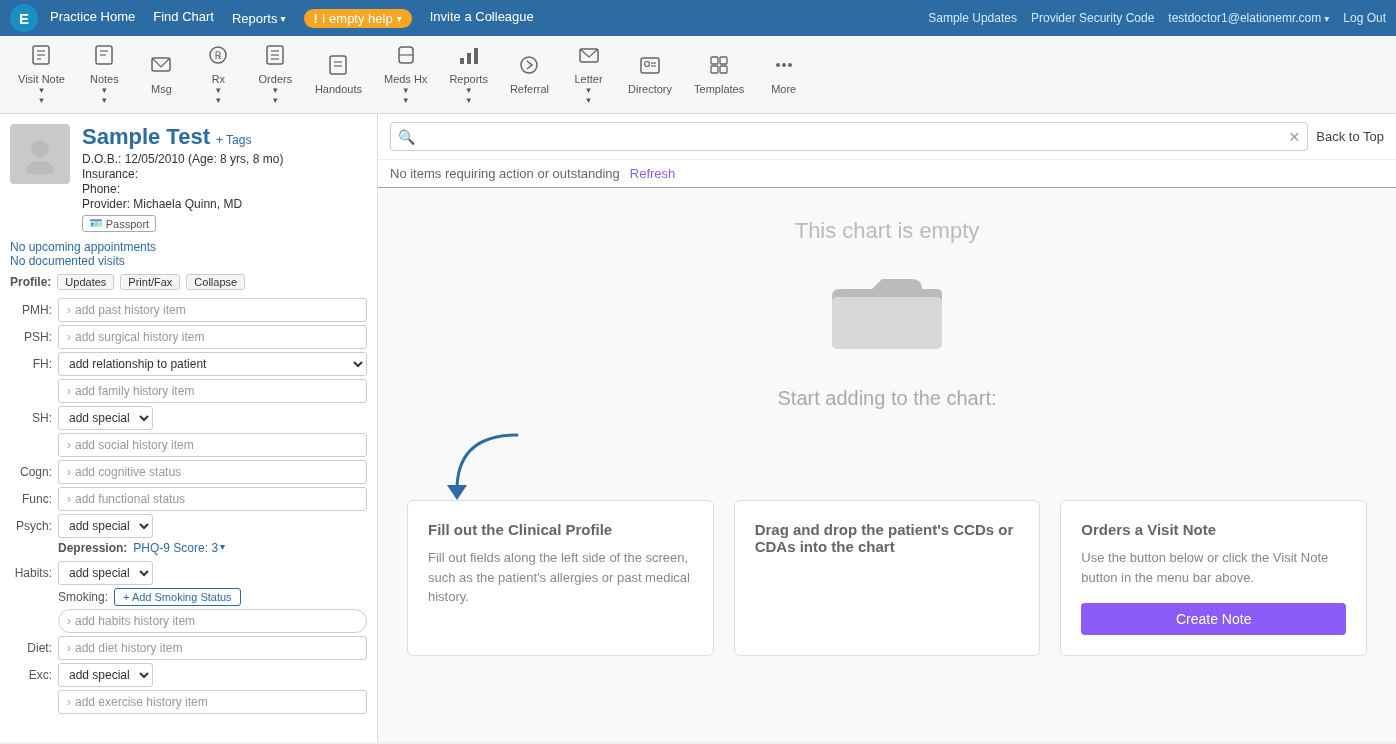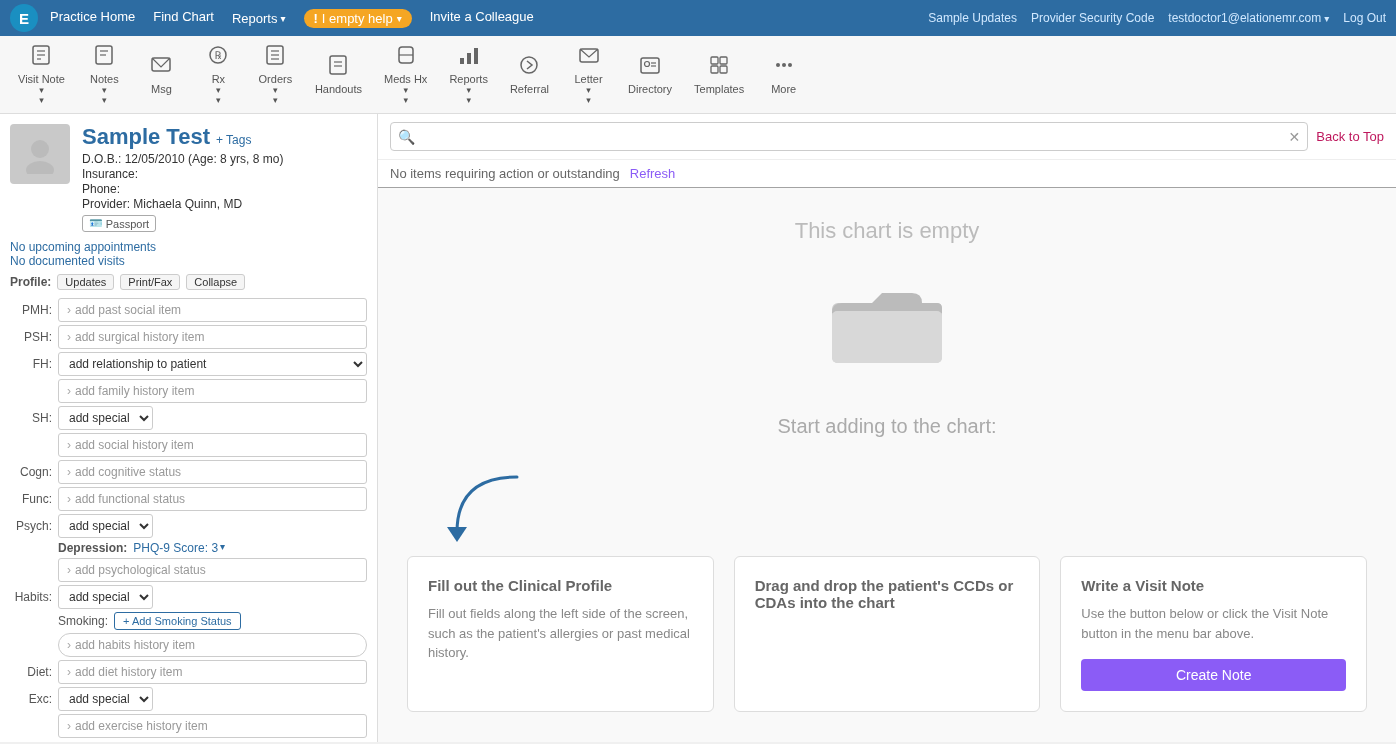--- a/index.html
+++ b/index.html
@@ -184,37 +184,37 @@
     }
     .search-icon-left {
       position: absolute; left: 8px; top: 50%; transform: translateY(-50%);
       color: #999; font-size: 14px;
     }
     .search-clear {
       position: absolute; right: 8px; top: 50%; transform: translateY(-50%);
       color: #999; font-size: 14px; cursor: pointer;
     }
     .back-to-top {
-      color: #be185d; font-size: 13px; cursor: pointer; white-space: nowrap;
+      color: #404040; font-size: 13px; cursor: pointer; white-space: nowrap;
     }
 
     
     .status-bar {
       display: flex; align-items: flex-start; gap: 10px;
       padding: 6px 12px; background: white; border-bottom: 1px solid #a3a3a3;
       font-size: 13px; color: #666;
     }
     .refresh-btn {
       color: #8b5cf6; cursor: pointer; font-size: 13px; background: none; border: none;
     }
 
     
     .chart-content {
       flex: 1; display: flex; flex-direction: column; align-items: center;
-      justify-content: space-between; padding: 30px 20px;
+      justify-content: flex-start; padding: 30px 20px;
     }
     .empty-chart-title {
       font-size: 22px; color: #bbb; margin-bottom: 20px;
     }
     .folder-icon-wrap { margin-bottom: 30px; }
 
     
     .start-adding-title {
       font-size: 20px; color: #aaa; margin-bottom: 20px;
     }
@@ -434,21 +434,21 @@
       <button class="profile-btn">Print/Fax</button>
       <button class="profile-btn">Collapse</button>
     </div>
 
     <div class="profile-section">
 
       <div class="profile-row">
         <div class="profile-label">PMH:</div>
         <div class="profile-content">
           <button class="add-item-btn">
-            <span>add past social item</span>
+            <span>add past history item</span>
           </button>
         </div>
       </div>
 
       <div class="profile-row">
         <div class="profile-label">PSH:</div>
         <div class="profile-content">
           <button class="add-item-btn">
             <span>add surgical history item</span>
           </button>
@@ -507,23 +507,20 @@
               <option>add special</option>
             </select>
           </div>
           <div class="depression-row" style="margin-left:0;margin-top:3px;">
             <span class="depression-label">Depression:</span>
             <span class="phq-badge">
               <span>PHQ-9 Score: 3</span>
               <span style="font-size:10px;">▾</span>
             </span>
           </div>
-          <button class="add-item-btn" style="margin-top:3px;">
-            <span>add psychological status</span>
-          </button>
         </div>
       </div>
 
       <div class="profile-row">
         <div class="profile-label">Habits:</div>
         <div class="profile-content">
           <div class="special-select">
             <select class="select-field">
               <option>add special</option>
             </select>
@@ -607,21 +604,21 @@
           <div class="card-title">Fill out the Clinical Profile</div>
           <div class="card-desc">Fill out fields along the left side of the screen, such as the patient's allergies or past medical history.</div>
         </div>
 
         <div class="card">
           <div class="card-title">Drag and drop the patient's CCDs or CDAs into the chart</div>
           <div class="card-desc"></div>
         </div>
 
         <div class="card">
-          <div class="card-title">Write a Visit Note</div>
+          <div class="card-title">Orders a Visit Note</div>
           <div class="card-desc">Use the button below or click the Visit Note button in the menu bar above.</div>
           <button class="create-note-btn">Create Note</button>
         </div>
 
       </div>
     </div>
 
   </div>
 </div>
 

